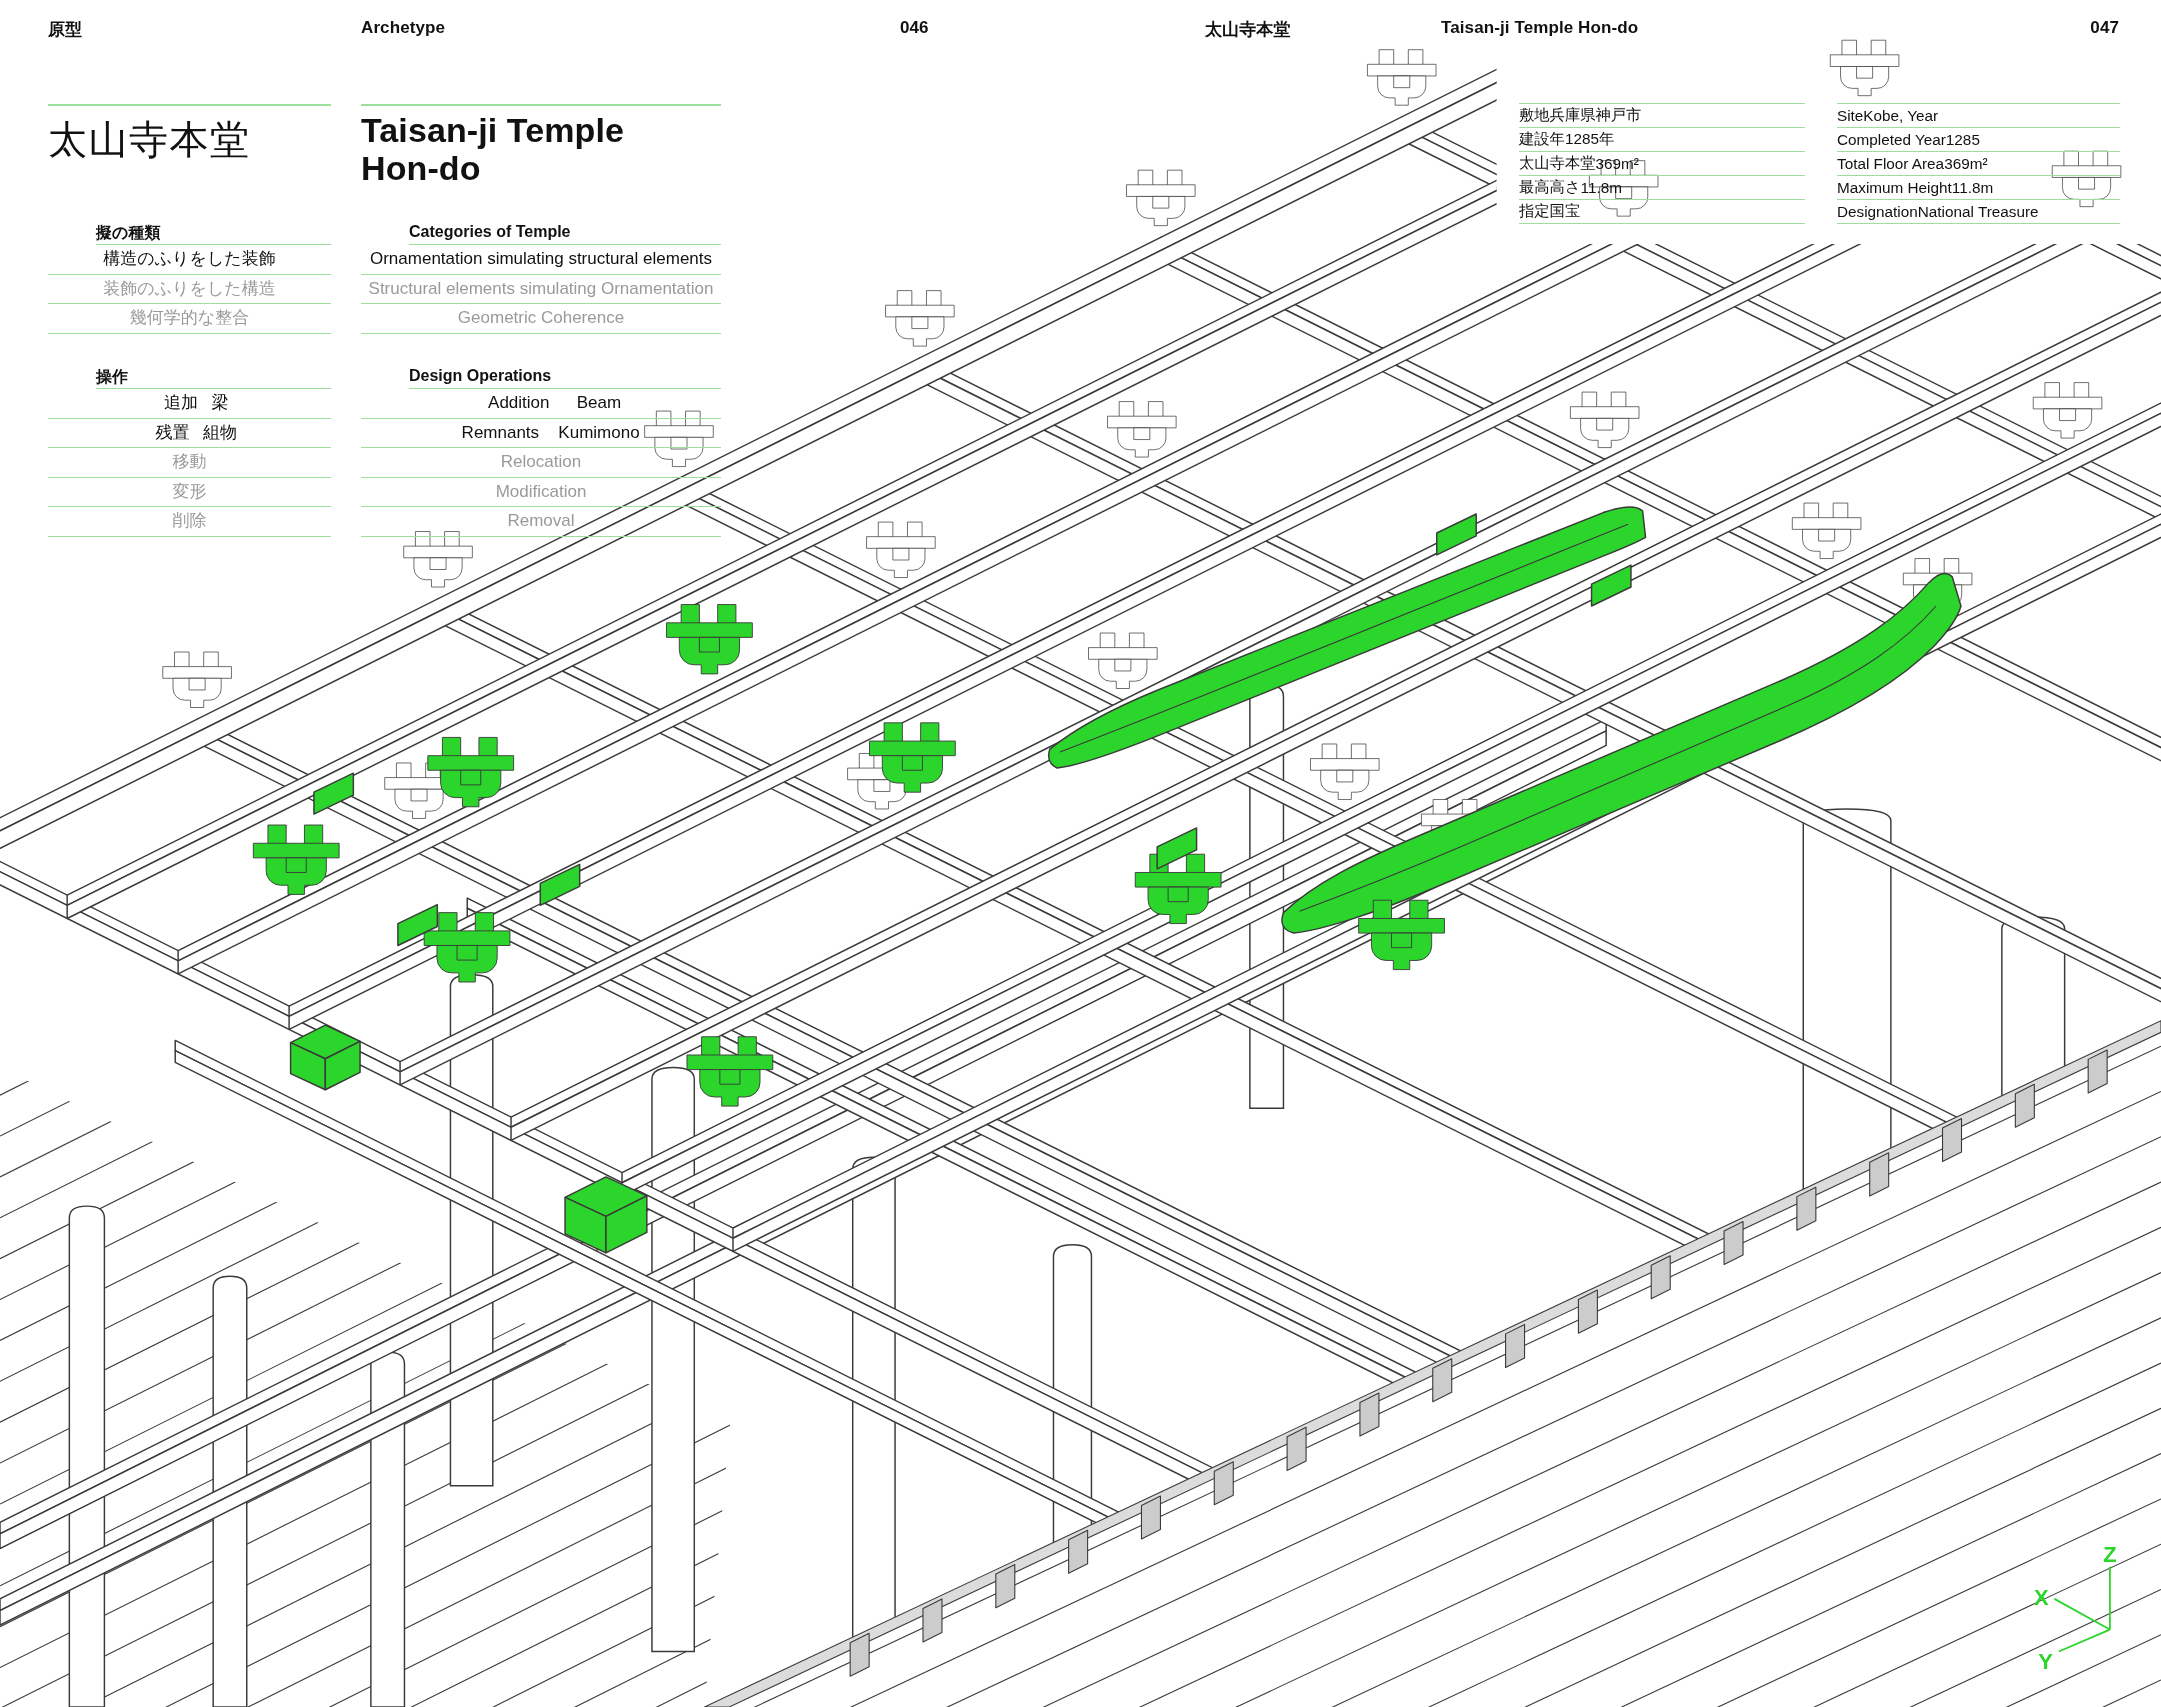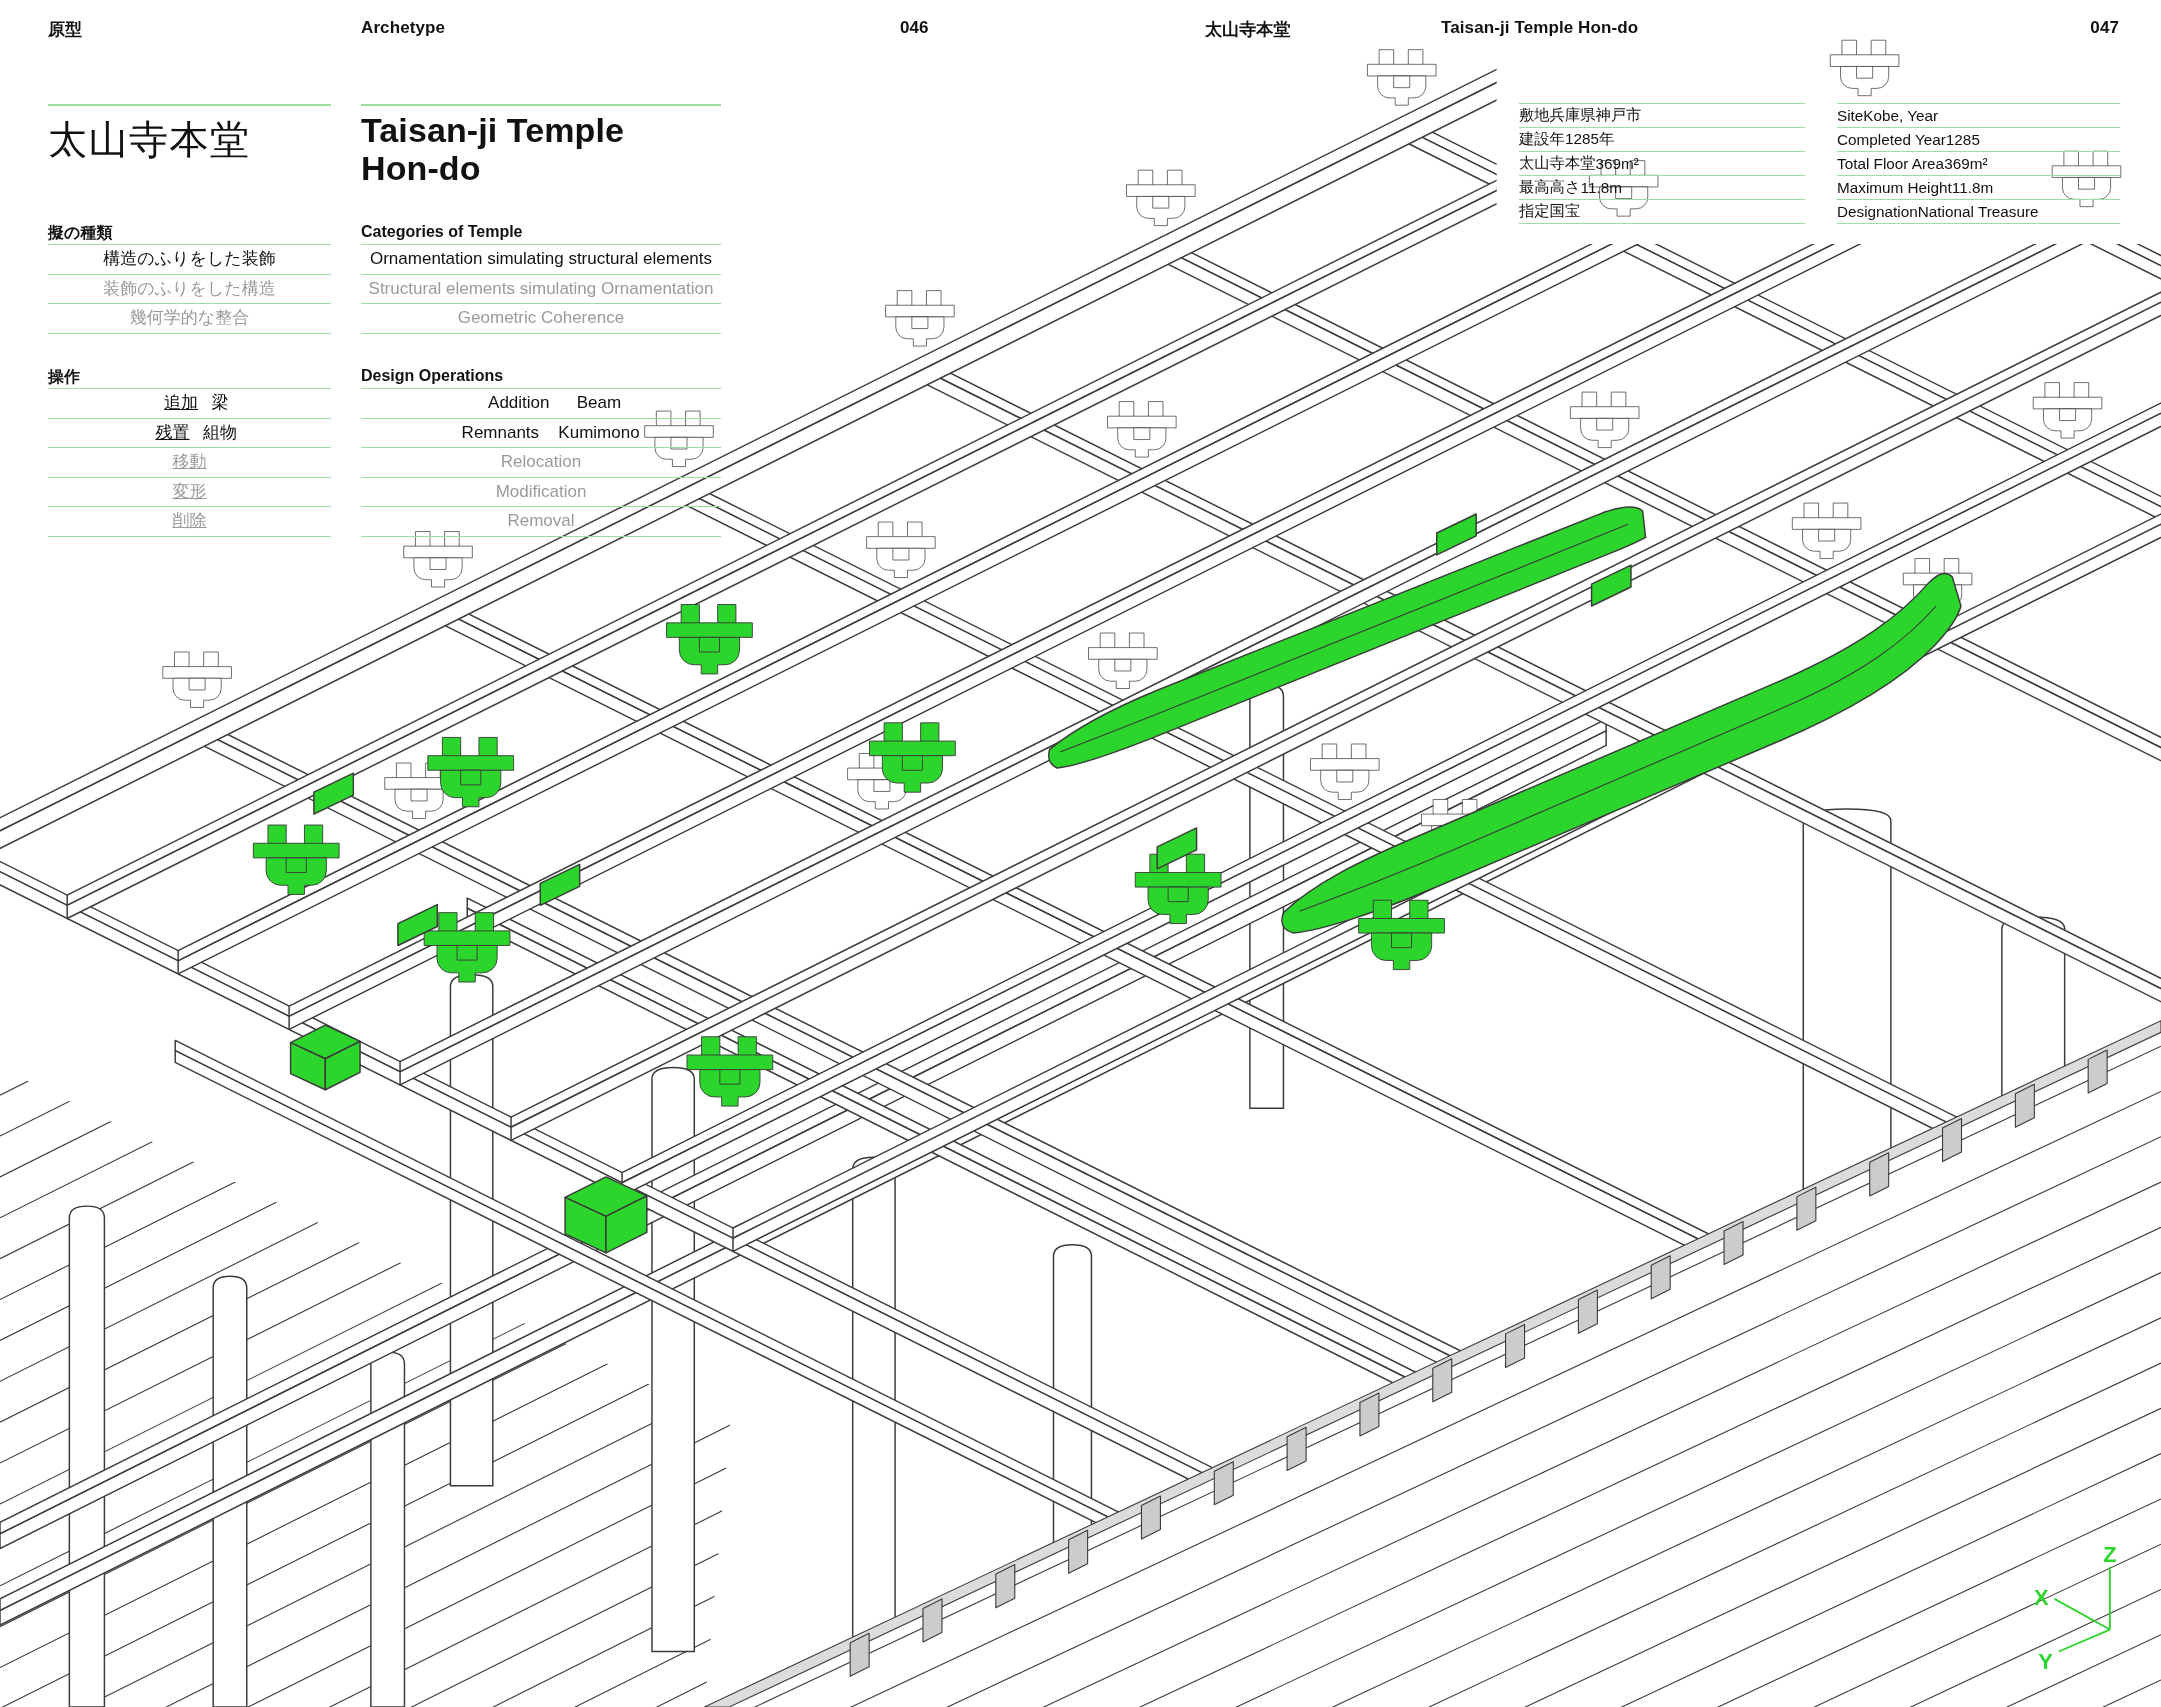--- a/index.html
+++ b/index.html
@@ -11,25 +11,25 @@
   }
   
   .hdr{position:absolute;top:17.5px;font-size:17px;font-weight:700;letter-spacing:0.1px;white-space:nowrap;}
   
   .titleblock{position:absolute;top:104px;}
   .titleblock .toprule{height:1.5px;background:var(--hair);}
   .jp-main{font-size:39px;font-weight:400;margin-top:7.3px;letter-spacing:1.5px;}
   .en-main{font-size:34px;font-weight:700;margin-top:5.8px;line-height:38px;letter-spacing:0.1px;}
   
   .panel{position:absolute;}
-  .panel .phead{font-size:16px;font-weight:700;height:21px;border-bottom:1.5px solid var(--hair);}
+  .panel .phead{font-size:16px;font-weight:700;height:21px;border-bottom:1.5px solid var(--hair);margin-left:48px;}
   .trow{font-size:17px;line-height:28.5px;height:28.5px;border-bottom:1.5px solid var(--hair);white-space:nowrap;text-align:center;}
   .trow .lab{display:inline-block;}
   .muted{color:var(--muted);}
-  .jpops .lab{width:61px;text-decoration:underline;}
+  .jpops .lab{width:61px;}
   .enops .lab{width:116px;}
   
   .itable{position:absolute;top:103px;border-top:1.5px solid var(--hair);}
   .irow{display:flex;justify-content:flex-start;align-items:center;height:23px;border-bottom:1.5px solid var(--hair);font-size:15.3px;white-space:nowrap;}
   .irow .ival{text-align:right;}
   svg{position:absolute;left:0;top:0;}
   svg text.axlab{font-family:"Liberation Sans","DejaVu Sans",sans-serif;font-size:30px;font-weight:700;}
 </style>
 </head>
 <body style="--hair: #9ddf9d; --muted: #9a9a9a;">

